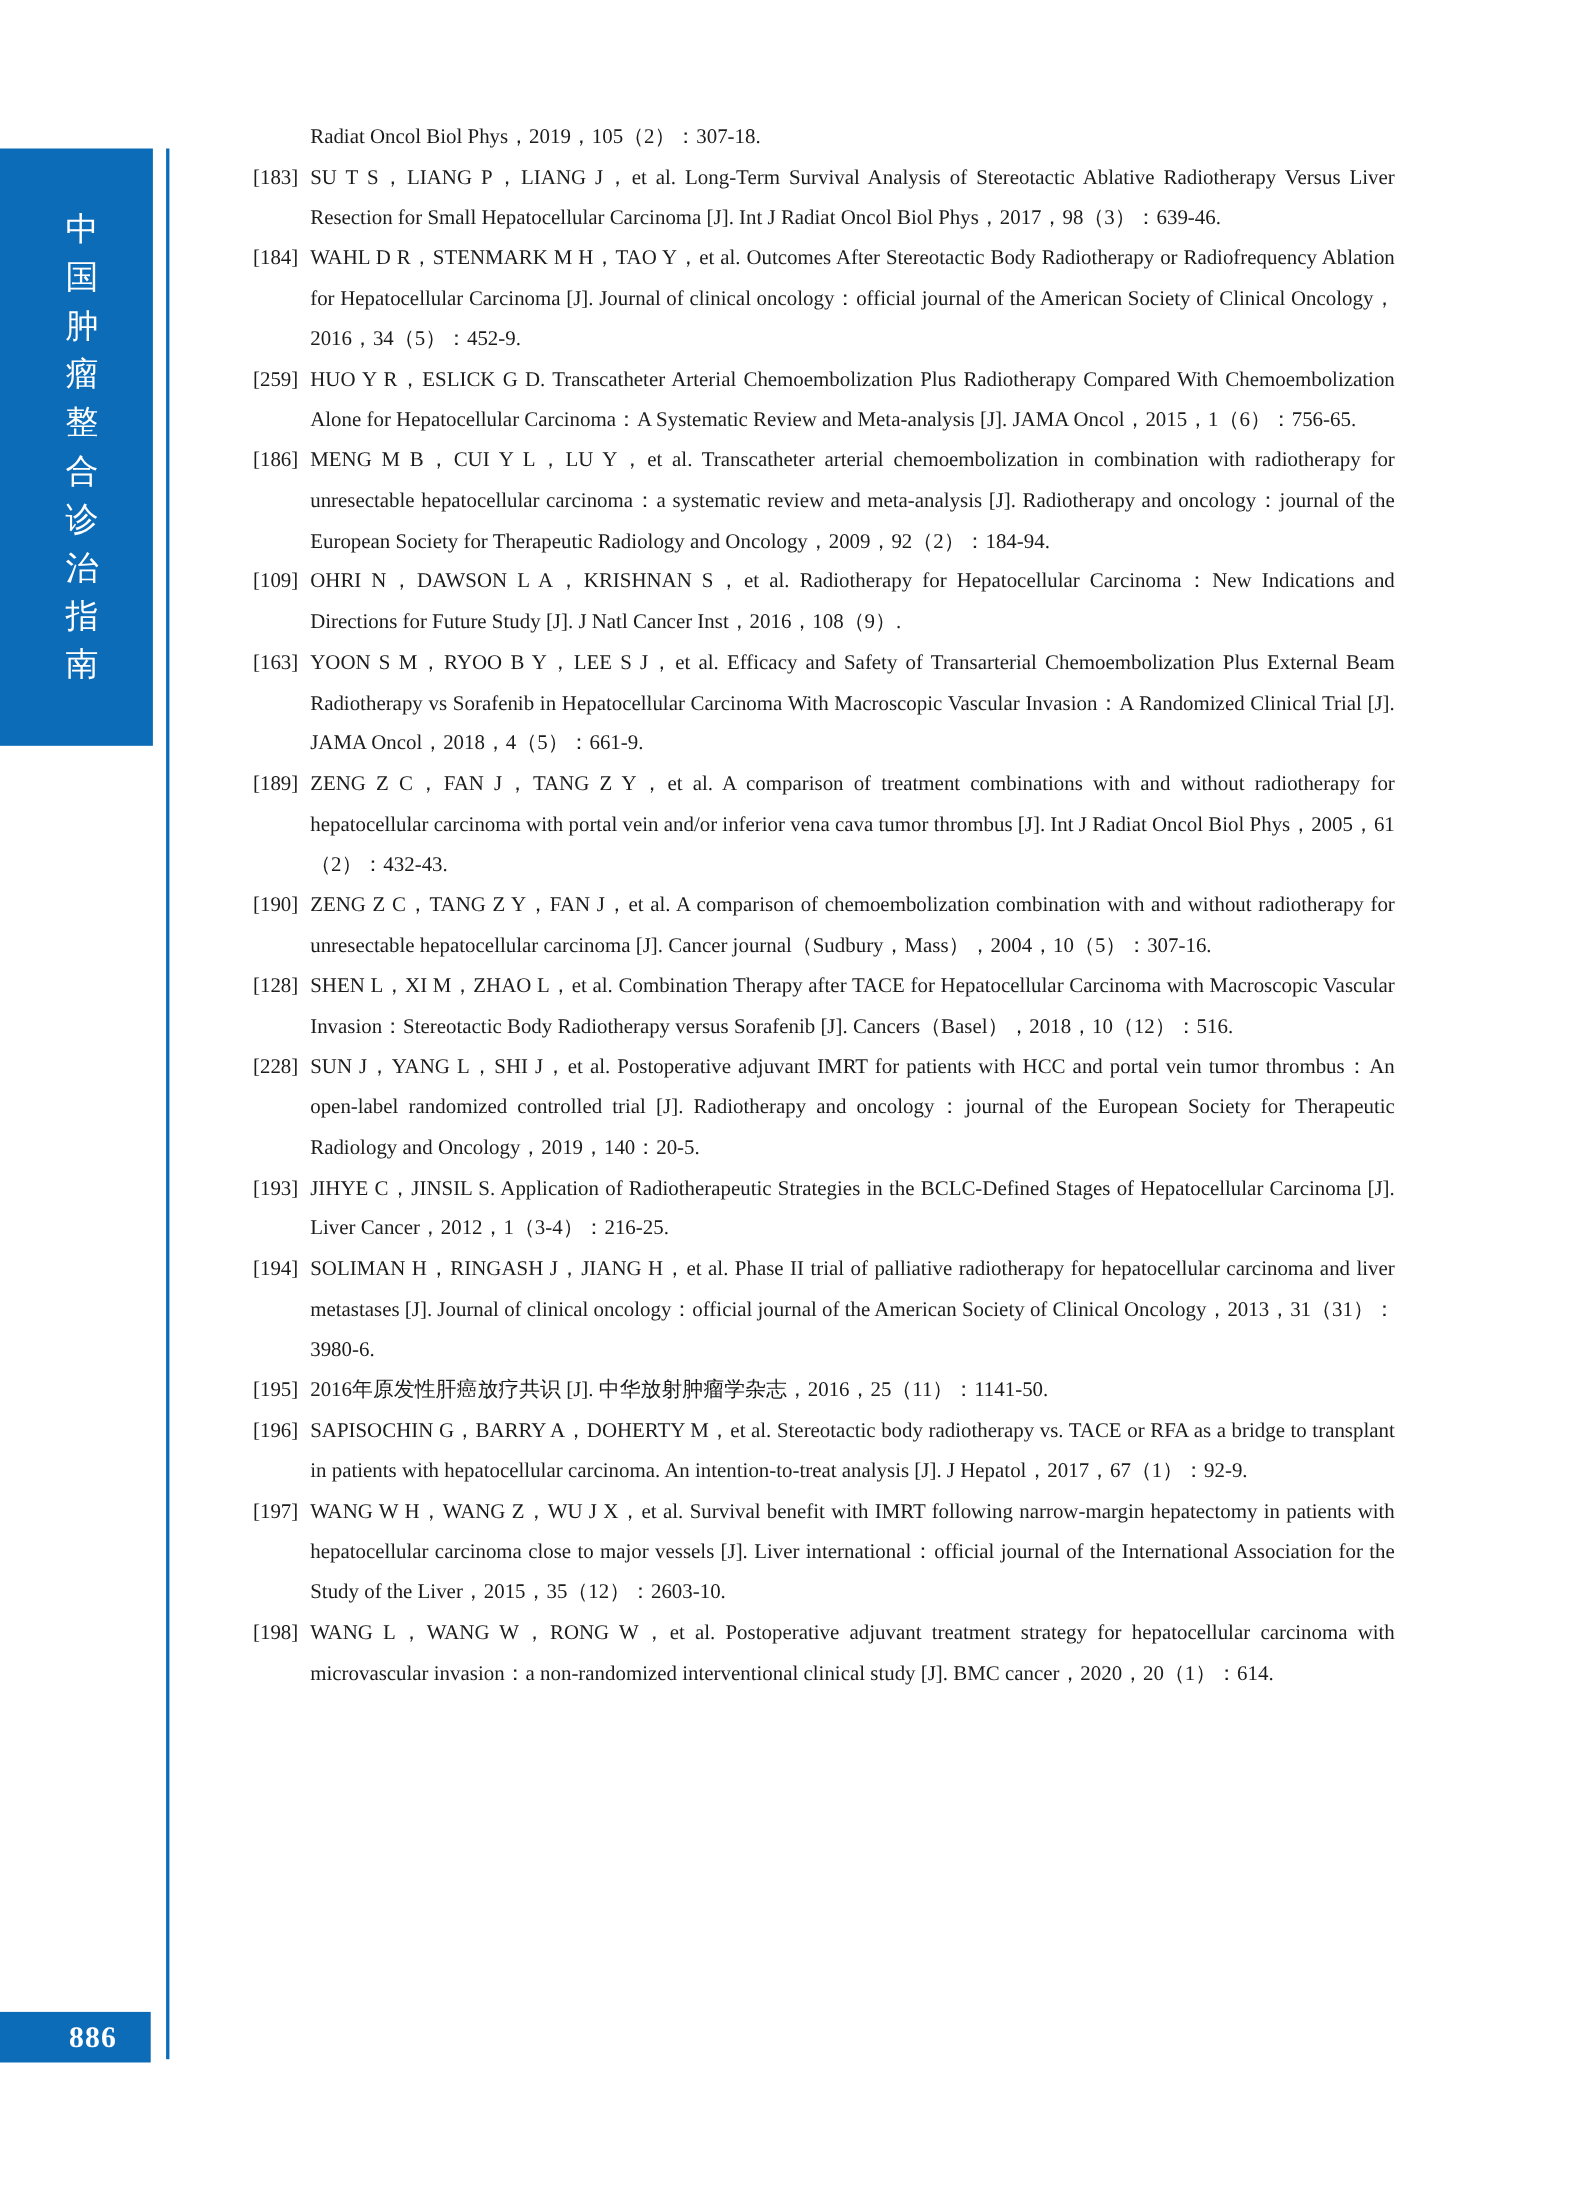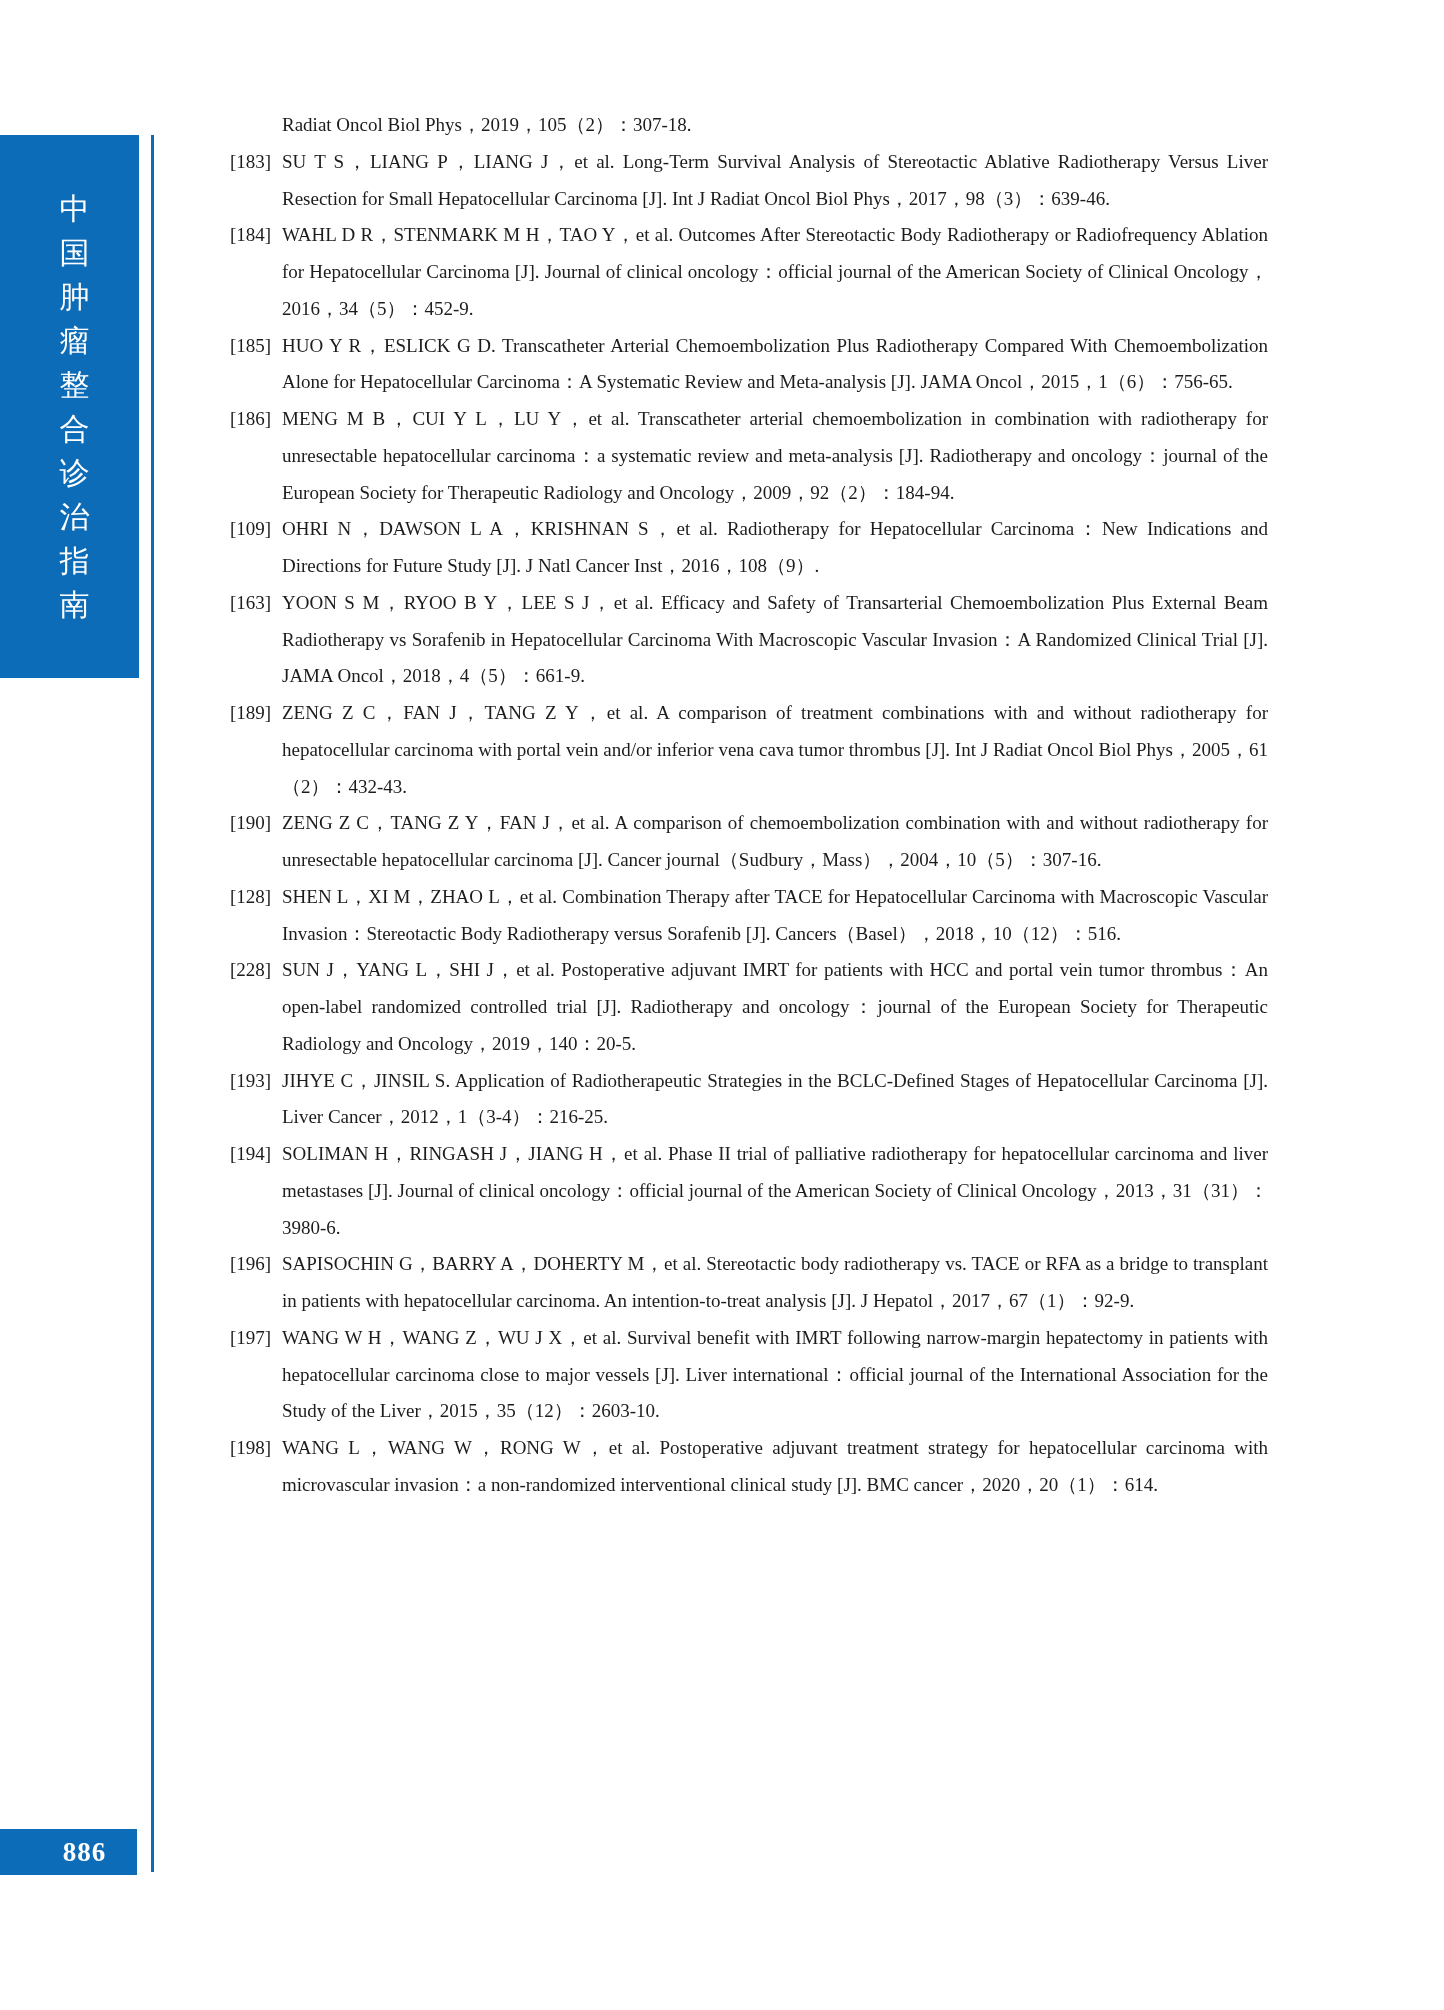--- a/index.html
+++ b/index.html
@@ -82,21 +82,21 @@
   </div>
   <div class="ref">
     <span class="num">[183]</span>
     <span class="txt">SU T S，LIANG P，LIANG J，et al. Long-Term Survival Analysis of Stereotactic Ablative Radiotherapy Versus Liver Resection for Small Hepatocellular Carcinoma [J]. Int J Radiat Oncol Biol Phys，2017，98（3）：639-46.</span>
   </div>
   <div class="ref">
     <span class="num">[184]</span>
     <span class="txt">WAHL D R，STENMARK M H，TAO Y，et al. Outcomes After Stereotactic Body Radiotherapy or Radiofrequency Ablation for Hepatocellular Carcinoma [J]. Journal of clinical oncology：official journal of the American Society of Clinical Oncology，2016，34（5）：452-9.</span>
   </div>
   <div class="ref">
-    <span class="num">[185]</span>
+    <span class="num">[259]</span>
     <span class="txt">HUO Y R，ESLICK G D. Transcatheter Arterial Chemoembolization Plus Radiotherapy Compared With Chemoembolization Alone for Hepatocellular Carcinoma：A Systematic Review and Meta-analysis [J]. JAMA Oncol，2015，1（6）：756-65.</span>
   </div>
   <div class="ref">
     <span class="num">[186]</span>
     <span class="txt">MENG M B，CUI Y L，LU Y，et al. Transcatheter arterial chemoembolization in combination with radiotherapy for unresectable hepatocellular carcinoma：a systematic review and meta-analysis [J]. Radiotherapy and oncology：journal of the European Society for Therapeutic Radiology and Oncology，2009，92（2）：184-94.</span>
   </div>
   <div class="ref">
     <span class="num">[109]</span>
     <span class="txt">OHRI N，DAWSON L A，KRISHNAN S，et al. Radiotherapy for Hepatocellular Carcinoma：New Indications and Directions for Future Study [J]. J Natl Cancer Inst，2016，108（9）.</span>
   </div>
@@ -122,20 +122,24 @@
   </div>
   <div class="ref">
     <span class="num">[193]</span>
     <span class="txt">JIHYE C，JINSIL S. Application of Radiotherapeutic Strategies in the BCLC-Defined Stages of Hepatocellular Carcinoma [J]. Liver Cancer，2012，1（3-4）：216-25.</span>
   </div>
   <div class="ref">
     <span class="num">[194]</span>
     <span class="txt">SOLIMAN H，RINGASH J，JIANG H，et al. Phase II trial of palliative radiotherapy for hepatocellular carcinoma and liver metastases [J]. Journal of clinical oncology：official journal of the American Society of Clinical Oncology，2013，31（31）：3980-6.</span>
   </div>
   <div class="ref">
+    <span class="num">[195]</span>
+    <span class="txt">2016年原发性肝癌放疗共识 [J]. 中华放射肿瘤学杂志，2016，25（11）：1141-50.</span>
+  </div>
+  <div class="ref">
     <span class="num">[196]</span>
     <span class="txt">SAPISOCHIN G，BARRY A，DOHERTY M，et al. Stereotactic body radiotherapy vs. TACE or RFA as a bridge to transplant in patients with hepatocellular carcinoma. An intention-to-treat analysis [J]. J Hepatol，2017，67（1）：92-9.</span>
   </div>
   <div class="ref">
     <span class="num">[197]</span>
     <span class="txt">WANG W H，WANG Z，WU J X，et al. Survival benefit with IMRT following narrow-margin hepatectomy in patients with hepatocellular carcinoma close to major vessels [J]. Liver international：official journal of the International Association for the Study of the Liver，2015，35（12）：2603-10.</span>
   </div>
   <div class="ref">
     <span class="num">[198]</span>
     <span class="txt">WANG L，WANG W，RONG W，et al. Postoperative adjuvant treatment strategy for hepatocellular carcinoma with microvascular invasion：a non-randomized interventional clinical study [J]. BMC cancer，2020，20（1）：614.</span>

